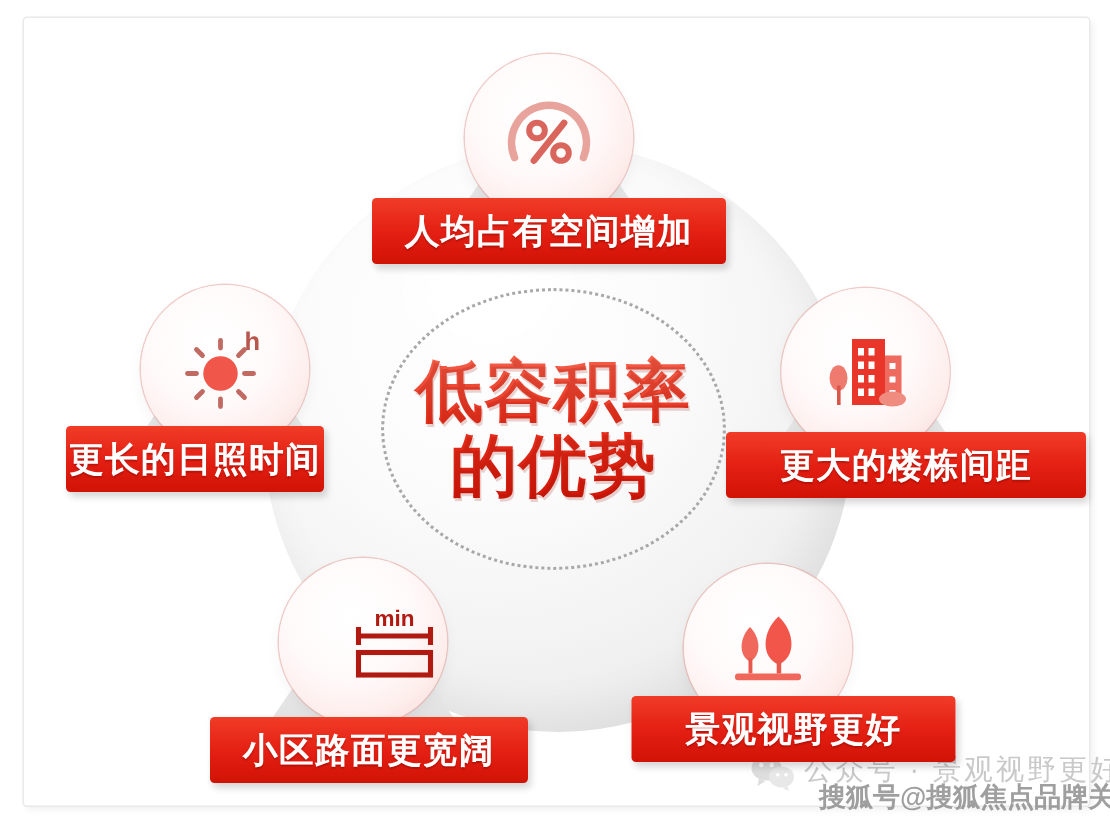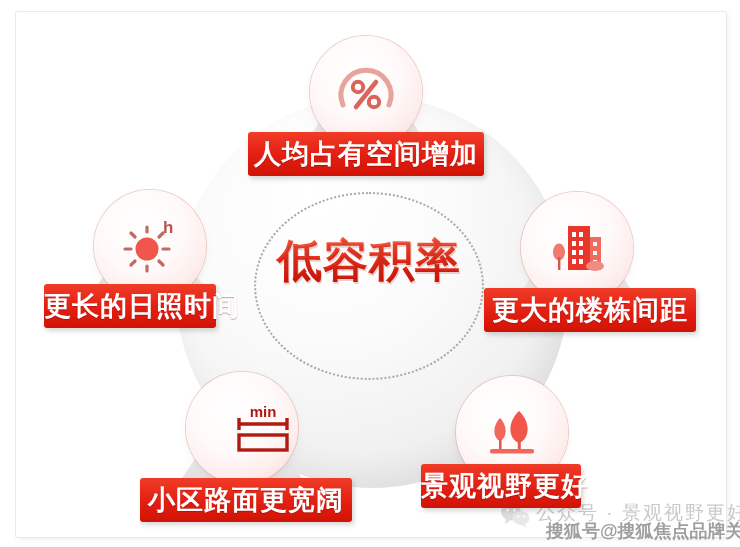--- a/index.html
+++ b/index.html
@@ -90,21 +90,21 @@
     background:linear-gradient(180deg,#efefef 0%,#e2e2e2 100%);
     clip-path:polygon(26% 0%, 74% 0%, 100% 100%, 0% 100%);
     z-index:1;
   }
   .banner{
     position:absolute;
     box-sizing:border-box;
     background:linear-gradient(180deg,#f03c27 0%,#e31e12 55%,#d01305 100%);
     border-radius:3px;
     color:#ffffff;
-    font-size:27px;
+    font-size:23px;
     font-weight:bold;
     letter-spacing:1px;
     line-height:44px;
     height:44px;
     text-align:center;
     white-space:nowrap;
     box-shadow:2px 3px 5px rgba(0,0,0,.16);
     z-index:4;
     text-shadow:0 1px 1px rgba(120,0,0,.35);
   }
@@ -113,29 +113,29 @@
   #node-top .bubble{left:310px;top:36px;}
   #node-top .connector{left:306px;top:96px;}
   #node-top .banner{left:248px;top:132px;width:236px;}
 
   #node-left .bubble{left:94px;top:190px;}
   #node-left .connector{left:90px;top:250px;}
   #node-left .banner{left:44px;top:284px;width:172px;}
 
   #node-right .bubble{left:521px;top:192px;}
   #node-right .connector{left:517px;top:252px;}
-  #node-right .banner{left:484px;top:288px;width:212px;}
+  #node-right .banner{left:484px;top:288px;width:240px;}
 
   #node-bl .bubble{left:186px;top:372px;justify-content:flex-end;}
   #node-bl .connector{left:182px;top:432px;}
   #node-bl .banner{left:140px;top:478px;width:212px;}
 
   #node-br .bubble{left:456px;top:376px;}
   #node-br .connector{left:452px;top:436px;}
-  #node-br .banner{left:421px;top:464px;width:160px;}
+  #node-br .banner{left:421px;top:464px;width:216px;}
 
   .icon-wrap{width:70px;height:70px;display:block;}
 
   
   .wm-wechat{
     position:absolute;left:500px;top:502px;
     width:30px;height:26px;opacity:.5;
   }
   .wm-line1{
     position:absolute;left:536px;top:500px;
@@ -154,20 +154,21 @@
 <div id="stage">
 
   <div class="frame"></div>
 
   <div class="sphere"></div>
   <div class="sphere-gloss"></div>
   <div class="dotted-circle"></div>
 
   <div class="center-title">
     <span>低容积率</span>
+    <span class="l2">的优势</span>
   </div>
 
   <div class="node" id="node-top">
     <div class="connector"></div>
     <div class="bubble">
       <svg class="icon-wrap" viewBox="0 0 70 70">
         <path d="M12 48 A25 25 0 1 1 58 48" fill="none" stroke="#e8a39c" stroke-width="5" stroke-linecap="round"></path>
         <circle cx="27" cy="30" r="5.2" fill="none" stroke="#d9655c" stroke-width="4"></circle>
         <circle cx="43" cy="45" r="5.2" fill="none" stroke="#d9655c" stroke-width="4"></circle>
         <line x1="45" y1="25" x2="25" y2="50" stroke="#d9655c" stroke-width="4.5" stroke-linecap="round"></line>

